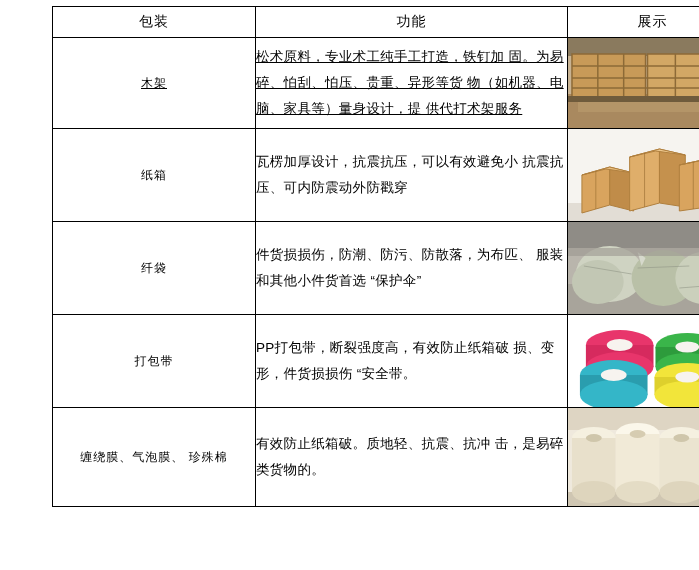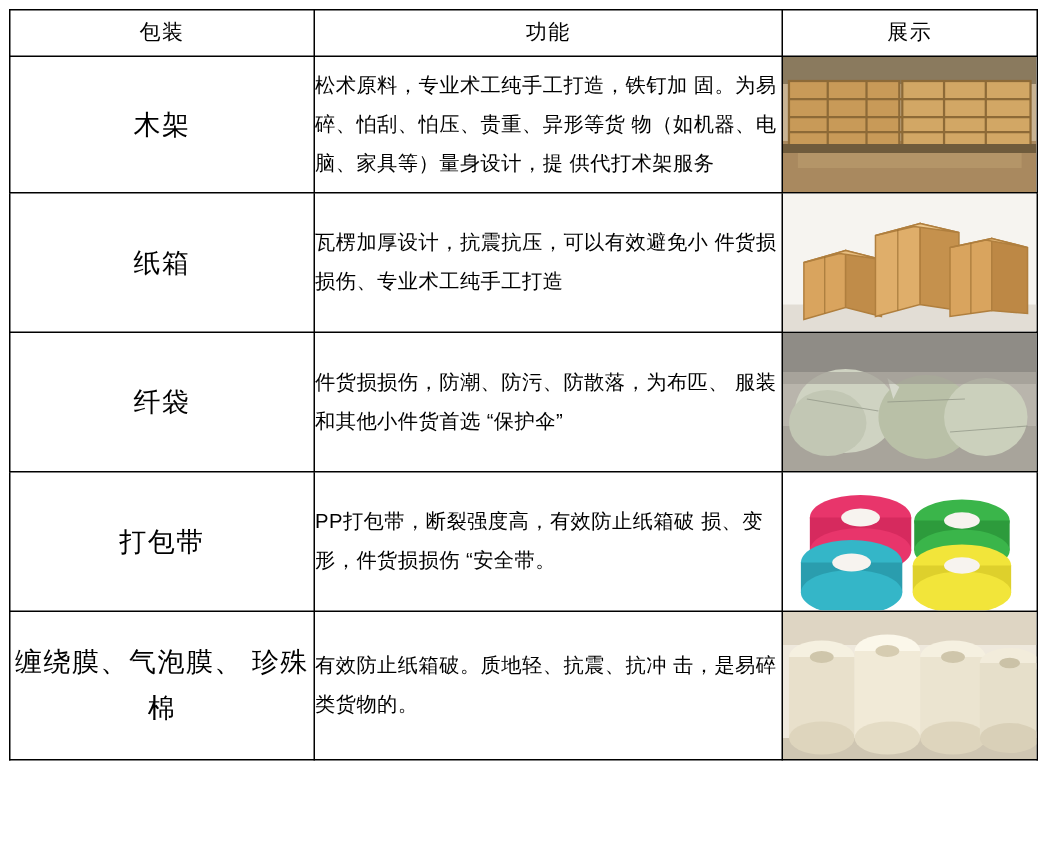--- a/index.html
+++ b/index.html
@@ -13,20 +13,21 @@
     font-family: "Liberation Sans", sans-serif;
     color: #000000;
     overflow: hidden;
   }
   .sheet {
     position: relative;
     width: 599px;
     height: 570px;
     box-sizing: border-box;
     padding: 6px 8px 6px 6px;
+    margin-left: 46px;
   }
   table.pack-table {
     border-collapse: collapse;
     table-layout: fixed;
     width: 685px;
     margin: 0;
   }
   table.pack-table td,
   table.pack-table th {
     border: 1px solid #000000;
@@ -39,21 +40,21 @@
   col.c-show { width: 170px; }
 
   .head-cell {
     height: 30px;
     text-align: center;
     font-size: 14px;
     letter-spacing: 1px;
   }
   .name-cell {
     text-align: center;
-    font-size: 18px;
+    font-size: 12px;
     letter-spacing: 1px;
     padding: 4px 6px;
     line-height: 1.7;
   }
   .func-cell {
     font-size: 13.5px;
     line-height: 1.95;
     padding: 6px 12px 6px 10px;
     text-align: left;
     letter-spacing: 0.3px;
@@ -68,21 +69,21 @@
     overflow: hidden;
     position: relative;
     display: block;
   }
   .img-svg {
     display: block;
     width: 100%;
     height: 100%;
   }
   
-  .r1 td { height: 90px; }
+  .r1 td { height: 90px; text-decoration: underline; }
   .r2 td { height: 92px; }
   .r3 td { height: 92px; }
   .r4 td { height: 92px; }
   .r5 td { height: 98px; }
 </style>
 </head>
 <body>
 
 <div class="sheet">
   <table class="pack-table">
@@ -120,21 +121,21 @@
               <line x1="136" y1="16" x2="136" y2="60" stroke="#8d6a37" stroke-width="1.5"></line>
               <rect x="0" y="58" width="170" height="6" fill="#6f5b3c"></rect>
               <rect x="10" y="64" width="150" height="10" fill="#b99a6c" opacity="0.7"></rect>
             </svg>
           </span>
         </td>
       </tr>
 
       <tr class="r2">
         <td class="name-cell">纸箱</td>
-        <td class="func-cell">瓦楞加厚设计，抗震抗压，可以有效避免小 件货损损伤、专业术工纯手工打造</td>
+        <td class="func-cell">瓦楞加厚设计，抗震抗压，可以有效避免小 抗震抗压、可内防震动外防戳穿</td>
         <td class="show-cell">
           <span class="img-box">
             <svg class="img-svg" viewBox="0 0 170 92" preserveAspectRatio="none">
               <rect x="0" y="0" width="170" height="92" fill="#f6f4f0"></rect>
               <rect x="0" y="74" width="170" height="18" fill="#e2ddd5"></rect>
               <g stroke="#b07f3e" stroke-width="1">
                 <polygon points="14,46 42,38 42,76 14,84" fill="#d9a45e"></polygon>
                 <polygon points="42,38 66,44 66,82 42,76" fill="#c08c49"></polygon>
                 <polygon points="14,46 38,40 66,44 42,38" fill="#e8be80"></polygon>
                 <polygon points="62,28 92,20 92,74 62,82" fill="#dfae6a"></polygon>

